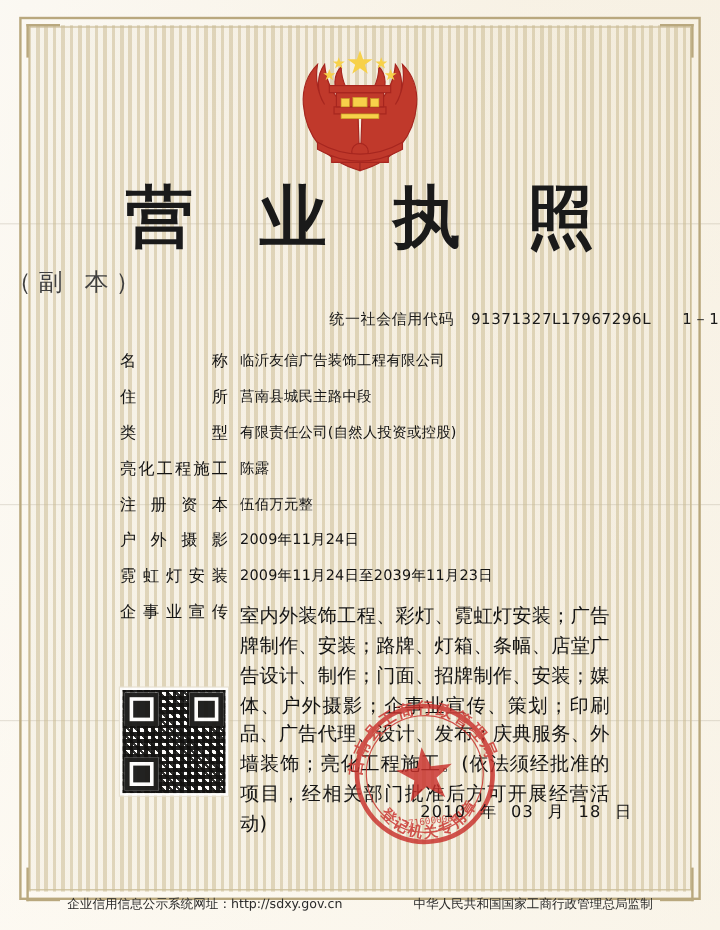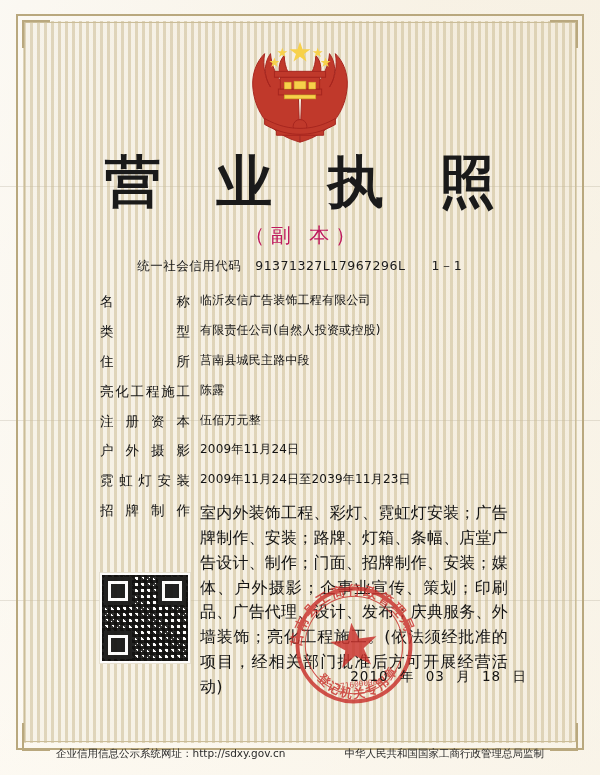--- a/index.html
+++ b/index.html
@@ -101,34 +101,33 @@
     font-weight: bold;
     letter-spacing: 18px;
     text-indent: 18px;
     color: #1a1a1a;
     line-height: 1.2;
   }
   .subtitle {
     position: absolute;
     top: 222px;
     left: 0; right: 0;
-    text-align: center;
     font-family: "DejaVu Sans", "Liberation Sans", sans-serif;
     font-size: 20px;
-    color: #be185d;
+    color: #404040;
     letter-spacing: 6px;
     text-indent: 6px;
   }
 
   
   .code-line {
     position: absolute;
     top: 258px;
     left: 0; right: 0;
-    text-align: center;
+    text-align: right;
     font-family: "DejaVu Sans", "Liberation Sans", sans-serif;
     font-size: 12.5px;
     color: #1a1a1a;
   }
   .code-line .code-label { letter-spacing: 0.5px; }
   .code-line .code-value { margin-left: 10px; letter-spacing: 0.5px; }
   .code-line .code-suffix { margin-left: 22px; letter-spacing: 1px; }
 
   
   .fields {
@@ -306,45 +305,45 @@
     <span class="code-value">91371327L17967296L</span>
     <span class="code-suffix">1－1</span>
   </div>
 
   <div class="fields">
     <div class="row">
       <div class="lbl">名称</div>
       <div class="val">临沂友信广告装饰工程有限公司</div>
     </div>
     <div class="row">
+      <div class="lbl">住所</div>
+      <div class="val">莒南县城民主路中段</div>
+    </div>
+    <div class="row">
       <div class="lbl">类型</div>
       <div class="val">有限责任公司(自然人投资或控股)</div>
     </div>
     <div class="row">
-      <div class="lbl">住所</div>
-      <div class="val">莒南县城民主路中段</div>
-    </div>
-    <div class="row">
       <div class="lbl">亮化工程施工</div>
       <div class="val">陈露</div>
     </div>
     <div class="row">
       <div class="lbl">注册资本</div>
       <div class="val">伍佰万元整</div>
     </div>
     <div class="row">
       <div class="lbl">户外摄影</div>
       <div class="val">2009年11月24日</div>
     </div>
     <div class="row">
       <div class="lbl">霓虹灯安装</div>
       <div class="val">2009年11月24日至2039年11月23日</div>
     </div>
     <div class="row scope">
-      <div class="lbl">招牌制作</div>
+      <div class="lbl">企事业宣传</div>
       <div class="val">室内外装饰工程、彩灯、霓虹灯安装；广告牌制作、安装；路牌、灯箱、条幅、店堂广告设计、制作；门面、招牌制作、安装；媒体、户外摄影；企事业宣传、策划；印刷品、广告代理、设计、发布；庆典服务、外墙装饰；亮化工程施工。(依法须经批准的项目，经相关部门批准后方可开展经营活动)</div>
     </div>
   </div>
 
   <div class="qr">
     <span class="q-eye e1">
         <i></i>
       </span>
     <span class="q-eye e2">
         <i></i>

